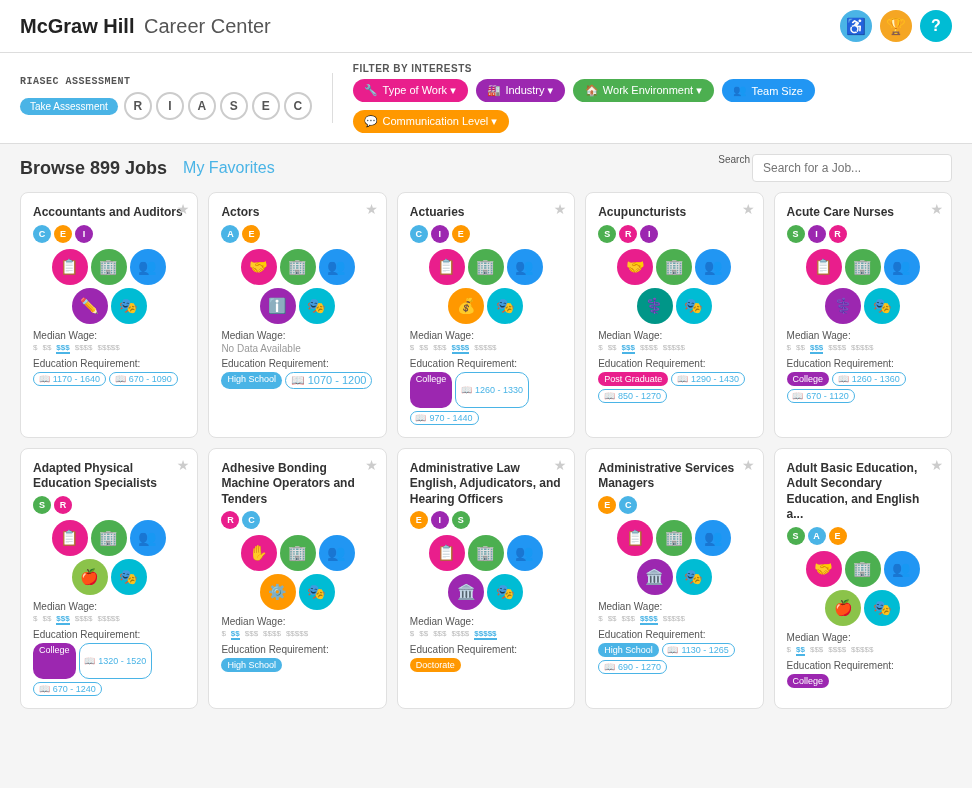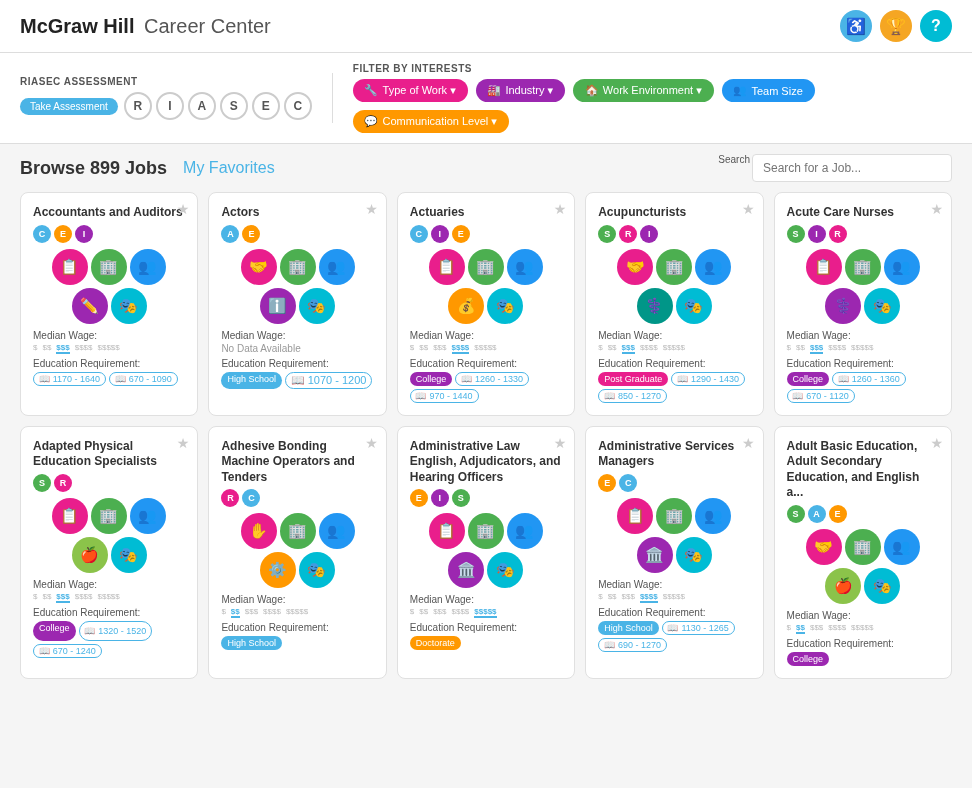--- a/index.html
+++ b/index.html
@@ -15,21 +15,21 @@
   </div>
   <div style="display:flex; gap:8px;">
     <div style="width:32px;height:32px;border-radius:50%;background:#4ab4e6;color:white;display:flex;align-items:center;justify-content:center;cursor:pointer;font-size:16px;">♿</div>
     <div style="width:32px;height:32px;border-radius:50%;background:#f5a623;color:white;display:flex;align-items:center;justify-content:center;cursor:pointer;font-size:16px;">🏆</div>
     <div style="width:32px;height:32px;border-radius:50%;background:#00bcd4;color:white;display:flex;align-items:center;justify-content:center;cursor:pointer;font-size:16px;font-weight:bold;">?</div>
   </div>
 </div>
 
 <div style="background:white; padding:10px 20px; border-bottom:1px solid #ddd; display:flex; align-items:center; gap:20px;">
   <div>
-    <div style="font-size:10px;font-weight:bold;color:#555;text-transform:uppercase;letter-spacing:0.5px;margin-bottom:5px;">RIASEC ASSESSMENT</div>
+    <div style="font-size:10px;font-weight:bold;color:#555;text-transform:uppercase;letter-spacing:0.5px;margin-bottom:5px;font-family:Liberation Mono, monospace;">RIASEC ASSESSMENT</div>
     <div style="display:flex; align-items:center; gap:6px;">
       <button style="background:#4ab4e6;color:white;border:none;border-radius:12px;padding:3px 10px;font-size:10px;cursor:pointer;">Take Assessment</button>
       <div style="display:flex;gap:4px;">
         <div style="width:28px;height:28px;border-radius:50%;border:2px solid #ccc;display:flex;align-items:center;justify-content:center;font-weight:bold;font-size:12px;color:#555;background:white;cursor:pointer;">R</div>
         <div style="width:28px;height:28px;border-radius:50%;border:2px solid #ccc;display:flex;align-items:center;justify-content:center;font-weight:bold;font-size:12px;color:#555;background:white;cursor:pointer;">I</div>
         <div style="width:28px;height:28px;border-radius:50%;border:2px solid #ccc;display:flex;align-items:center;justify-content:center;font-weight:bold;font-size:12px;color:#555;background:white;cursor:pointer;">A</div>
         <div style="width:28px;height:28px;border-radius:50%;border:2px solid #ccc;display:flex;align-items:center;justify-content:center;font-weight:bold;font-size:12px;color:#555;background:white;cursor:pointer;">S</div>
         <div style="width:28px;height:28px;border-radius:50%;border:2px solid #ccc;display:flex;align-items:center;justify-content:center;font-weight:bold;font-size:12px;color:#555;background:white;cursor:pointer;">E</div>
         <div style="width:28px;height:28px;border-radius:50%;border:2px solid #ccc;display:flex;align-items:center;justify-content:center;font-weight:bold;font-size:12px;color:#555;background:white;cursor:pointer;">C</div>
       </div>
@@ -148,21 +148,21 @@
     <div style="display:flex;gap:5px;align-items:baseline;margin-bottom:4px;">
       <span style="font-size:8px;color:#bbb;">$</span>
       <span style="font-size:8px;color:#bbb;">$$</span>
       <span style="font-size:8px;color:#bbb;">$$$</span>
       <span style="font-size:8px;color:#4ab4e6;font-weight:bold;border-bottom:2px solid #4ab4e6;">$$$$</span>
       <span style="font-size:8px;color:#bbb;">$$$$$</span>
     </div>
     <div style="font-size:10px;color:#555;margin-bottom:3px;">Education Requirement:</div>
     <div style="display:flex;flex-wrap:wrap;gap:3px;">
       <span style="background:#9c27b0;color:white;border-radius:10px;padding:2px 6px;font-size:9px;">College</span>
-      <span style="border:1px solid #4ab4e6;color:#4ab4e6;border-radius:10px;padding:1px 5px;font-size:9px;">📖 1260 - 1330</span>
+      <span style="border:1px solid #4ab4e6;color:#4ab4e6;border-radius:10px;padding:12px 5px;font-size:9px;">📖 1260 - 1330</span>
       <span style="border:1px solid #4ab4e6;color:#4ab4e6;border-radius:10px;padding:1px 5px;font-size:9px;">📖 970 - 1440</span>
     </div>
   </div>
 
   <div style="background:white;border-radius:8px;padding:12px;border:1px solid #e0e0e0;position:relative;">
     <div style="position:absolute;top:8px;right:8px;color:#ccc;cursor:pointer;font-size:14px;">★</div>
     <div style="font-size:12px;font-weight:bold;color:#333;margin-bottom:4px;line-height:1.3;">Acupuncturists</div>
     <div style="display:flex;gap:3px;margin-bottom:6px;">
       <div style="width:18px;height:18px;border-radius:50%;background:#4caf50;display:flex;align-items:center;justify-content:center;font-size:9px;font-weight:bold;color:white;">S</div>
       <div style="width:18px;height:18px;border-radius:50%;background:#e91e8c;display:flex;align-items:center;justify-content:center;font-size:9px;font-weight:bold;color:white;">R</div>
@@ -240,21 +240,21 @@
     <div style="display:flex;gap:5px;align-items:baseline;margin-bottom:4px;">
       <span style="font-size:8px;color:#bbb;">$</span>
       <span style="font-size:8px;color:#bbb;">$$</span>
       <span style="font-size:8px;color:#4ab4e6;font-weight:bold;border-bottom:2px solid #4ab4e6;">$$$</span>
       <span style="font-size:8px;color:#bbb;">$$$$</span>
       <span style="font-size:8px;color:#bbb;">$$$$$</span>
     </div>
     <div style="font-size:10px;color:#555;margin-bottom:3px;">Education Requirement:</div>
     <div style="display:flex;flex-wrap:wrap;gap:3px;">
       <span style="background:#9c27b0;color:white;border-radius:10px;padding:2px 6px;font-size:9px;">College</span>
-      <span style="border:1px solid #4ab4e6;color:#4ab4e6;border-radius:10px;padding:4px 5px;font-size:9px;">📖 1320 - 1520</span>
+      <span style="border:1px solid #4ab4e6;color:#4ab4e6;border-radius:10px;padding:12px 5px;font-size:9px;">📖 1320 - 1520</span>
       <span style="border:1px solid #4ab4e6;color:#4ab4e6;border-radius:10px;padding:1px 5px;font-size:9px;">📖 670 - 1240</span>
     </div>
   </div>
 
   <div style="background:white;border-radius:8px;padding:12px;border:1px solid #e0e0e0;position:relative;">
     <div style="position:absolute;top:8px;right:8px;color:#ccc;cursor:pointer;font-size:14px;">★</div>
     <div style="font-size:12px;font-weight:bold;color:#333;margin-bottom:4px;line-height:1.3;">Adhesive Bonding Machine Operators and Tenders</div>
     <div style="display:flex;gap:3px;margin-bottom:6px;">
       <div style="width:18px;height:18px;border-radius:50%;background:#e91e8c;display:flex;align-items:center;justify-content:center;font-size:9px;font-weight:bold;color:white;">R</div>
       <div style="width:18px;height:18px;border-radius:50%;background:#4ab4e6;display:flex;align-items:center;justify-content:center;font-size:9px;font-weight:bold;color:white;">C</div>

